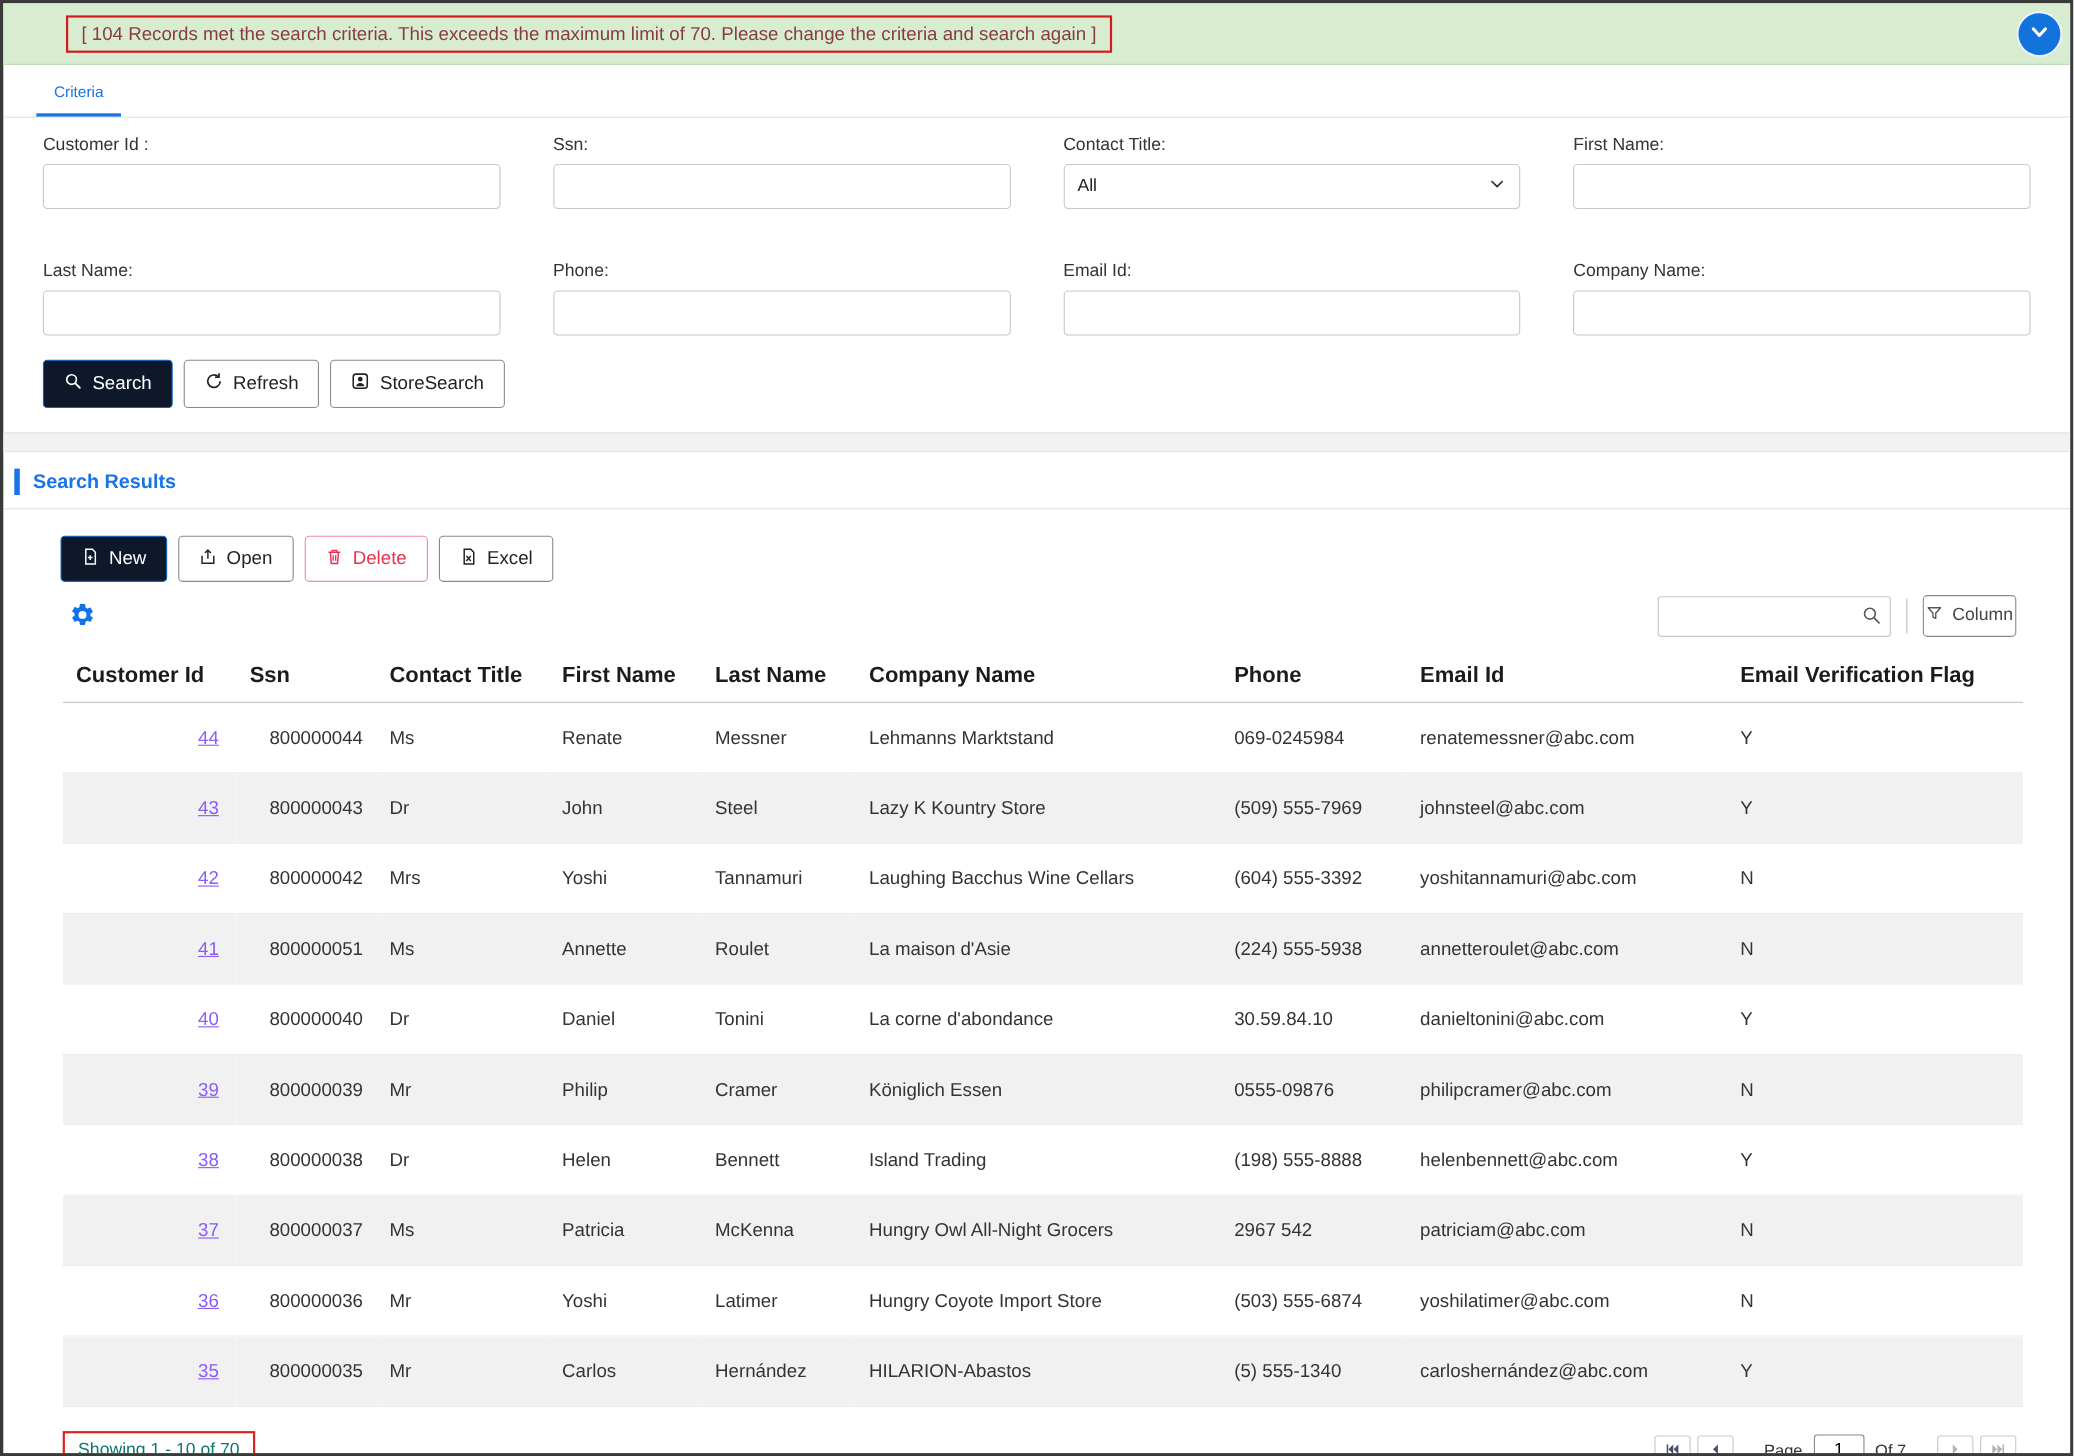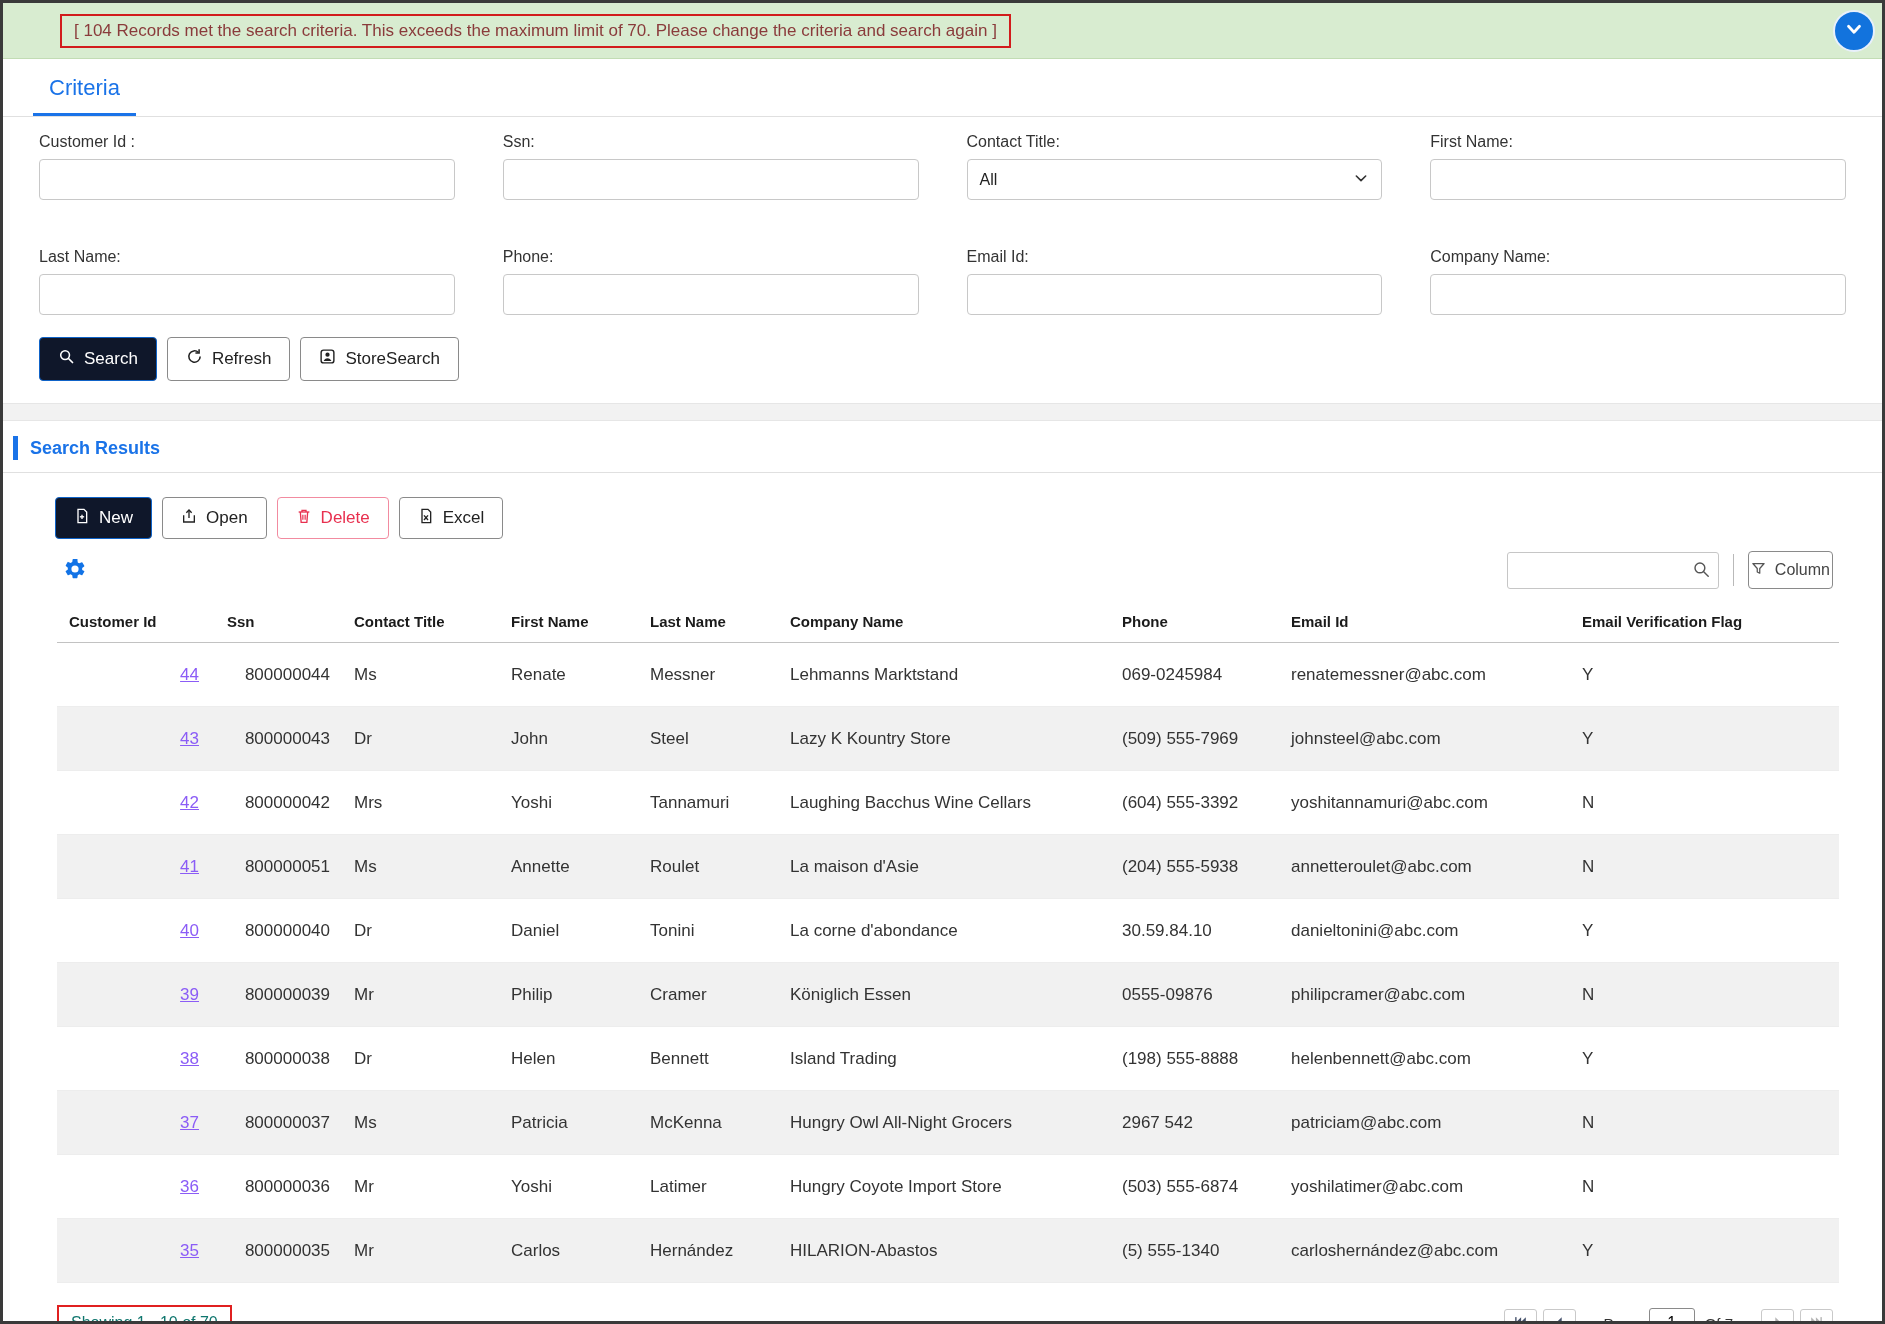--- a/index.html
+++ b/index.html
@@ -22,21 +22,21 @@
   .collapse-btn {
     position:absolute; right:7px; top:7px; width:42px; height:42px;
     border-radius:50%; background:#1273dd; border:2px solid #e8f0fb;
     display:flex; align-items:center; justify-content:center; cursor:pointer;
   }
 
   
   .tab-row { border-bottom:1px solid #e0e0e0; padding-left:30px; }
   .tab {
     display:inline-block; padding:16px 16px 12px 16px; color:#1a73e8;
-    font-size:22px; border-bottom:3px solid #1a73e8; cursor:pointer;
+    font-size:14px; border-bottom:3px solid #1a73e8; cursor:pointer;
   }
   .form-grid {
     display:grid; grid-template-columns:repeat(4,1fr);
     column-gap:30px; row-gap:16px; padding:16px 36px 0 36px;gap:48px;
   }
   .field label { display:block; font-size:16px; color:#333; margin-bottom:8px; }
   .txt {
     width:100%; height:41px; border:1px solid #c8c8c8; border-radius:4px;
     padding:0 10px; font-size:16px; font-family:"Liberation Sans",sans-serif;
     outline:none; background:#fff;
@@ -90,21 +90,21 @@
     height:38px; border:1px solid #8a8a8a; border-radius:4px; background:#fff;
     padding:0 2px; display:inline-flex; align-items:center; gap:9px;
     font-size:16px; color:#444; cursor:pointer; font-family:"Liberation Sans",sans-serif;
   }
 
   
   table.results {
     margin:12px 49px 0 54px; width:1782px; border-collapse:collapse; table-layout:fixed;
   }
   table.results th {
-    font-size:15px; font-weight:bold; color:#1b1b1b; text-align:left;
+    font-size:20px; font-weight:bold; color:#1b1b1b; text-align:left;
     padding:12px; border-bottom:1px solid #c2c2c2; cursor:pointer; white-space:nowrap;
   }
   table.results td {
     font-size:17px; color:#333; padding:0 12px; height:64px;
     border-bottom:1px solid #ededed; white-space:nowrap; overflow:hidden;
   }
   tr.stripe td { background:#f1f1f1; }
   .c-id { text-align:right; padding-right:16px !important; }
   .c-ssn { text-align:right; }
   .id-link { color:#8b5cf6; text-decoration:underline; }
@@ -367,21 +367,21 @@
         <td>yoshitannamuri@abc.com</td>
         <td>N</td>
       </tr>
           <tr class="stripe">
         <td class="c-id"><a href="#" class="id-link">41</a></td>
         <td class="c-ssn">800000051</td>
         <td>Ms</td>
         <td>Annette</td>
         <td>Roulet</td>
         <td>La maison d'Asie</td>
-        <td>(204) 555-5938</td>
+        <td>(224) 555-5938</td>
         <td>annetteroulet@abc.com</td>
         <td>N</td>
       </tr>
           <tr>
         <td class="c-id"><a href="#" class="id-link">40</a></td>
         <td class="c-ssn">800000040</td>
         <td>Dr</td>
         <td>Daniel</td>
         <td>Tonini</td>
         <td>La corne d'abondance</td>

